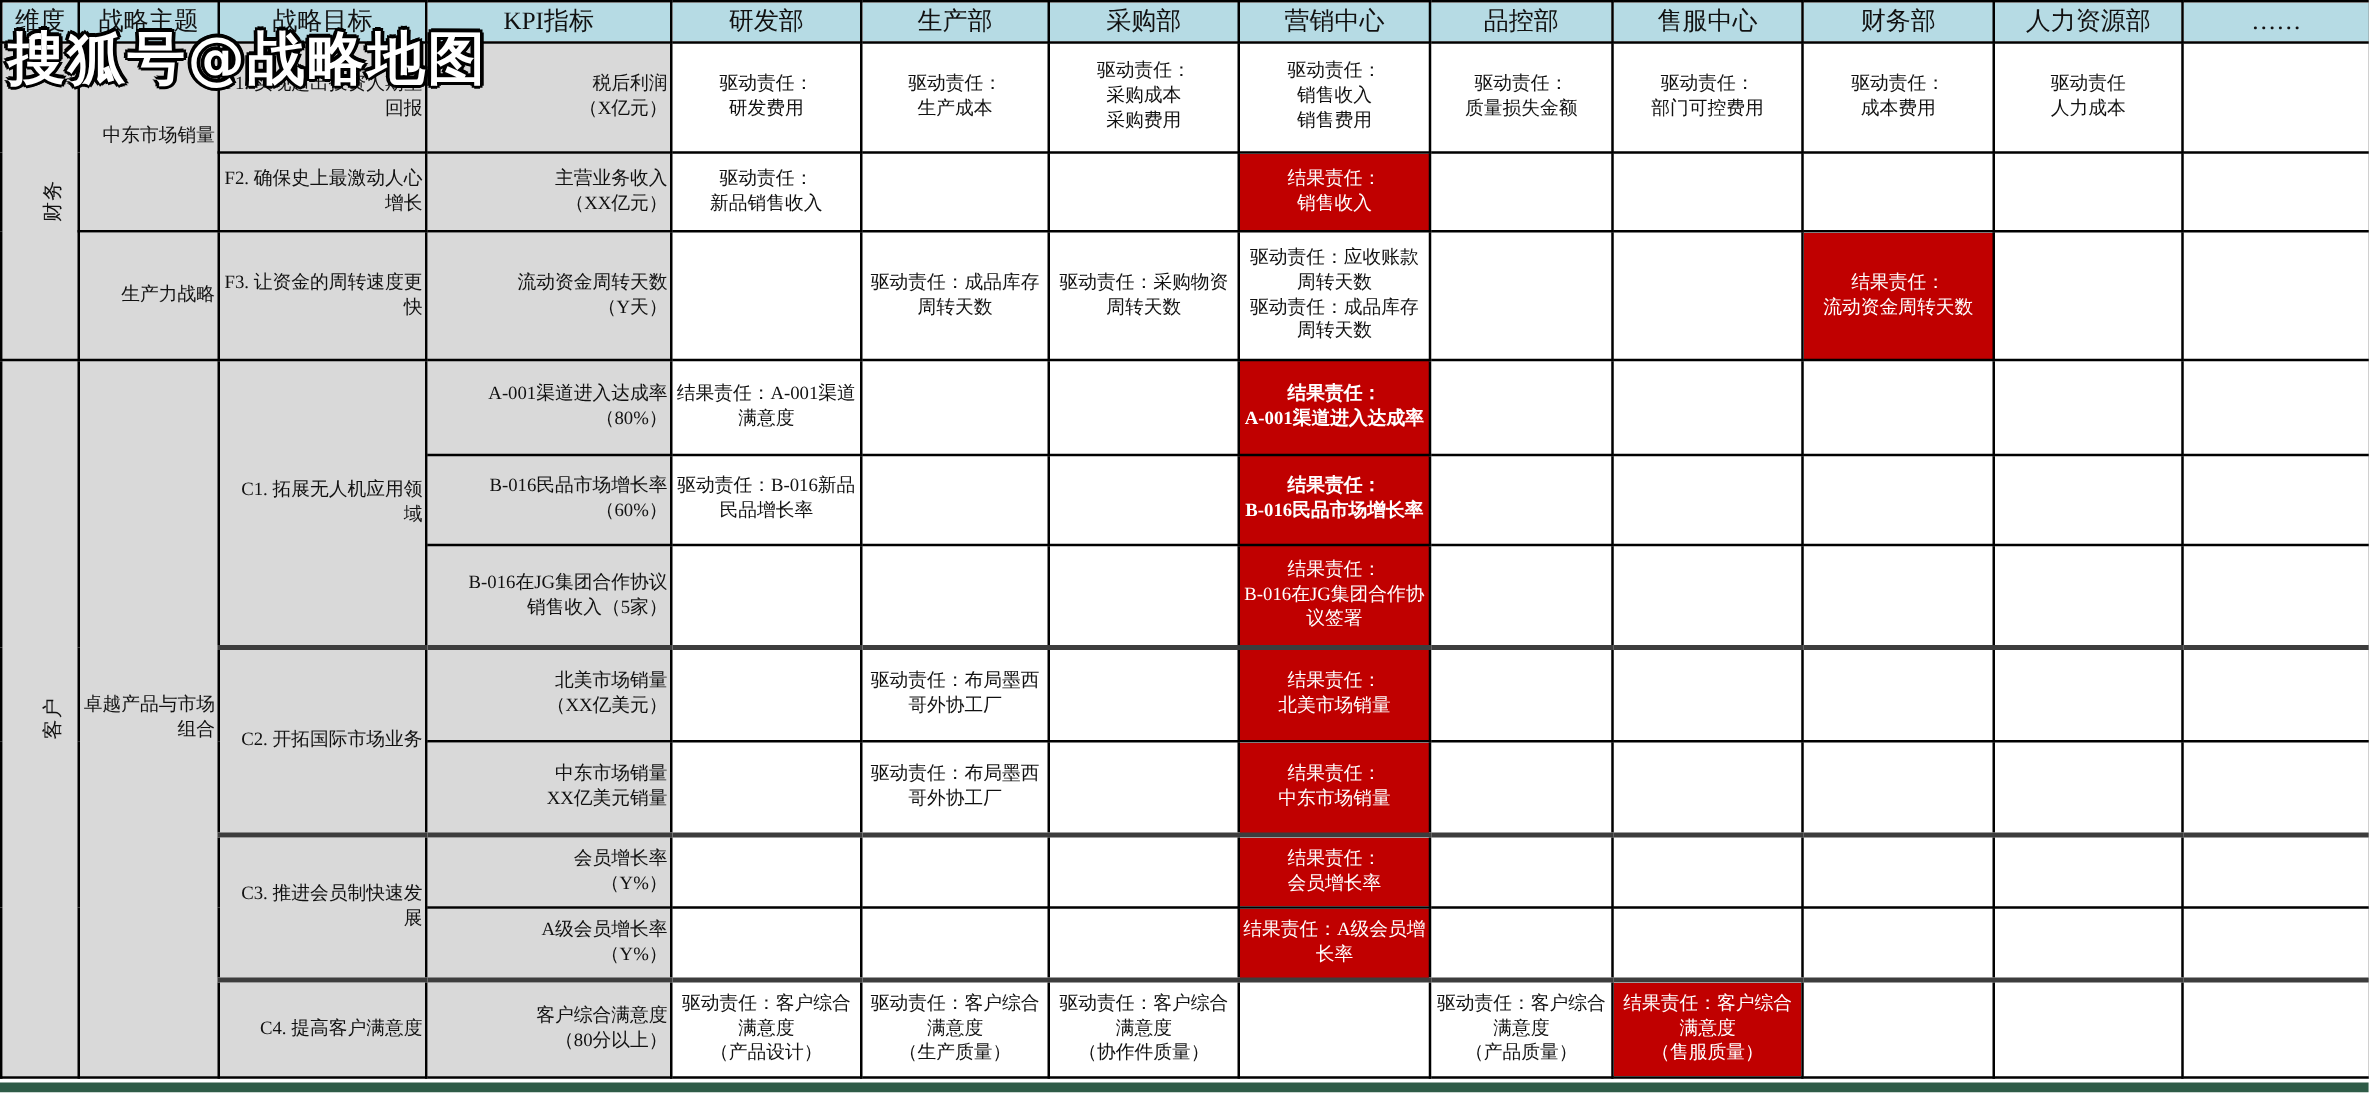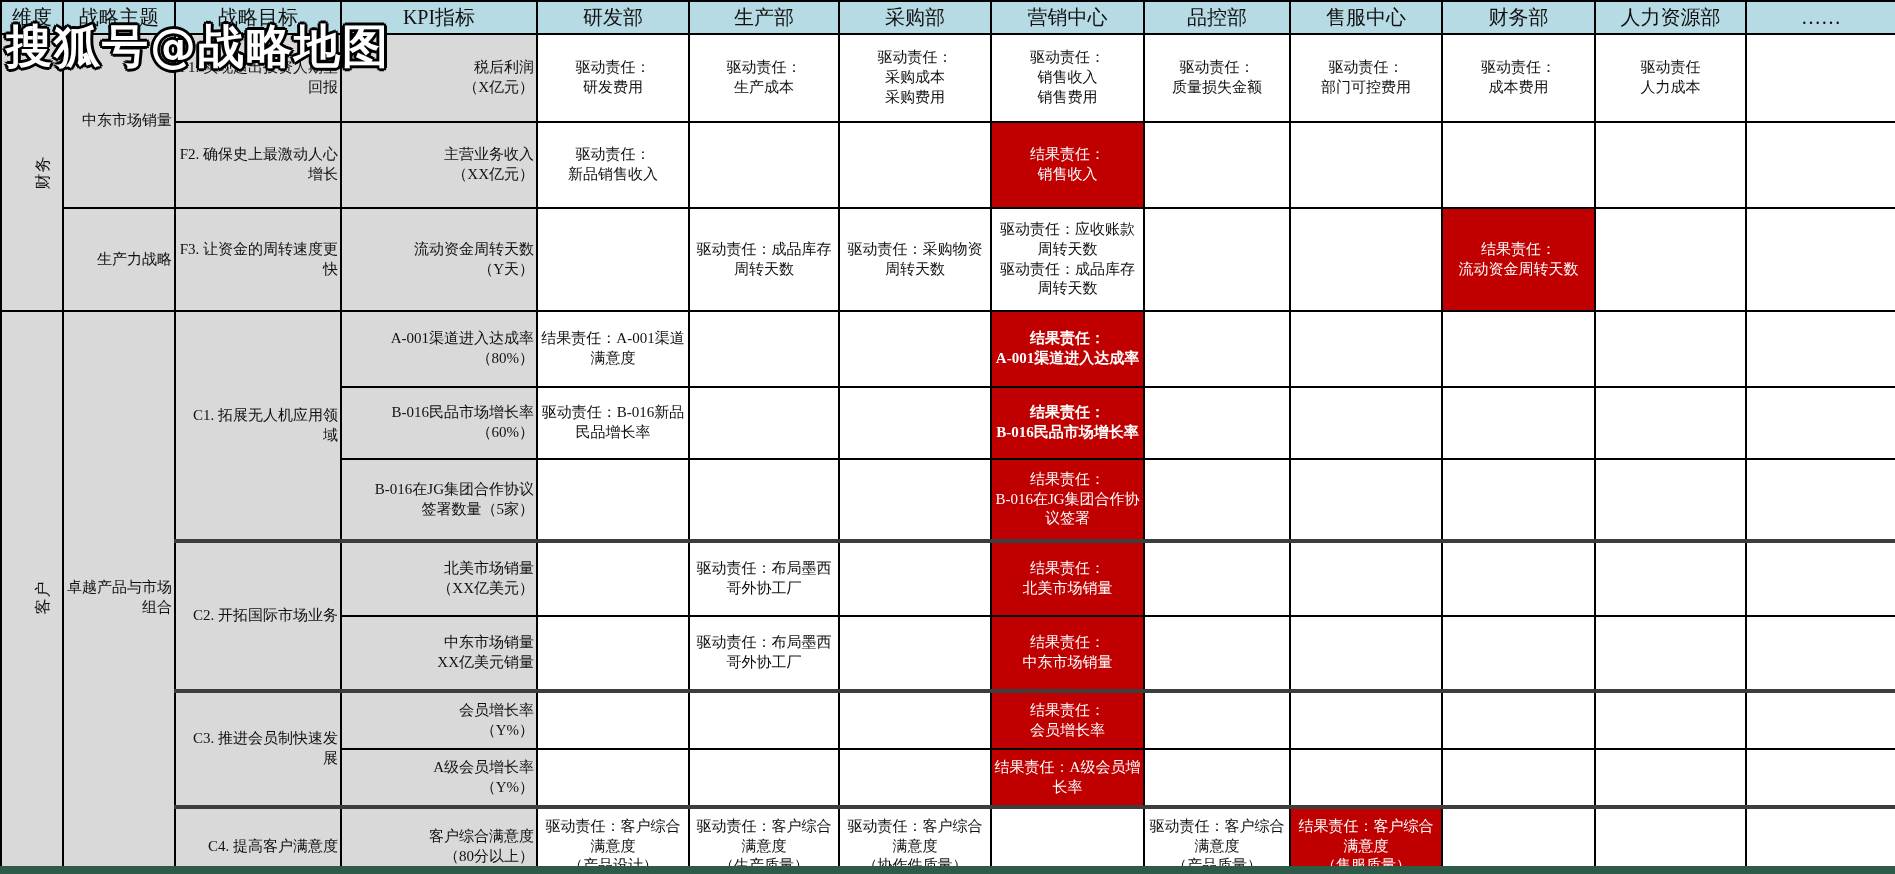--- a/index.html
+++ b/index.html
@@ -96,21 +96,21 @@
           <td class="drive">驱动责任：
 质量损失金额</td>
           <td class="drive">驱动责任：
 部门可控费用</td>
           <td class="drive">驱动责任：
 成本费用</td>
           <td class="drive">驱动责任
 人力成本</td>
           <td class=""></td>
         </tr>
-        <tr style="height: 86px;">
+        <tr style="height: 63px;">
           <td class="gray obj">F2. 确保史上最激动人心增长</td>
           <td class="gray kpi">主营业务收入
 （XX亿元）</td>
           <td class="drive">驱动责任：
 新品销售收入</td>
           <td class=""></td>
           <td class=""></td>
           <td class="red">结果责任：
 销售收入</td>
           <td class=""></td>
@@ -162,21 +162,21 @@
           <td class="red bold">结果责任：
 B-016民品市场增长率</td>
           <td class=""></td>
           <td class=""></td>
           <td class=""></td>
           <td class=""></td>
           <td class=""></td>
         </tr>
         <tr style="height: 82px;">
           <td class="gray kpi">B-016在JG集团合作协议
-签署数量（5家）</td>
+销售收入（5家）</td>
           <td class=""></td>
           <td class=""></td>
           <td class=""></td>
           <td class="red">结果责任：
 B-016在JG集团合作协议签署</td>
           <td class=""></td>
           <td class=""></td>
           <td class=""></td>
           <td class=""></td>
           <td class=""></td>

